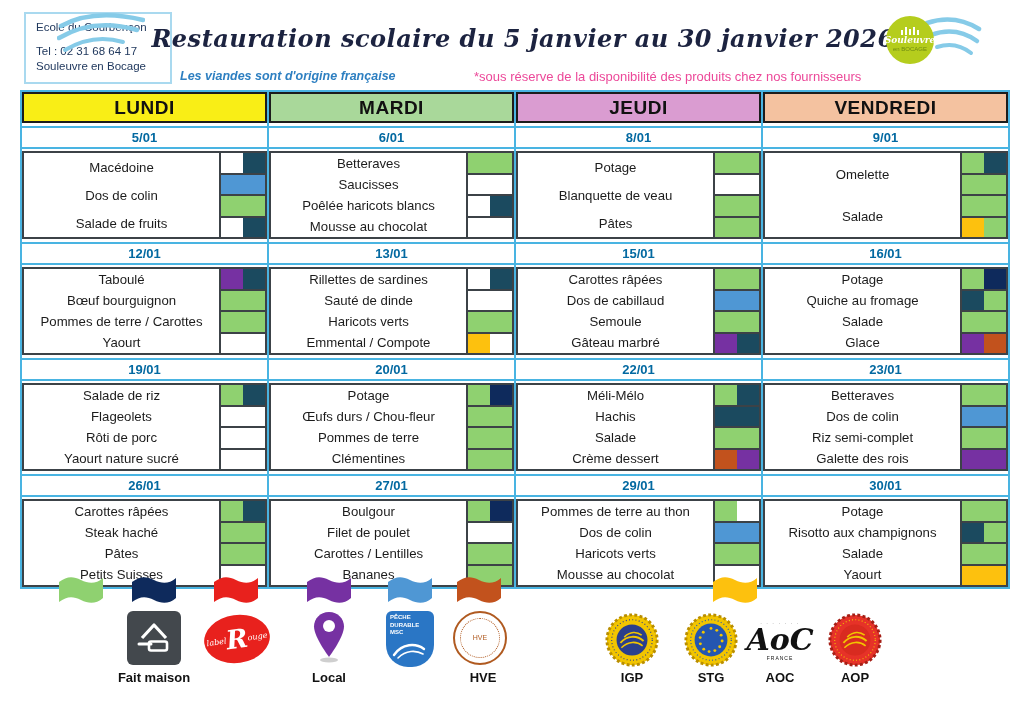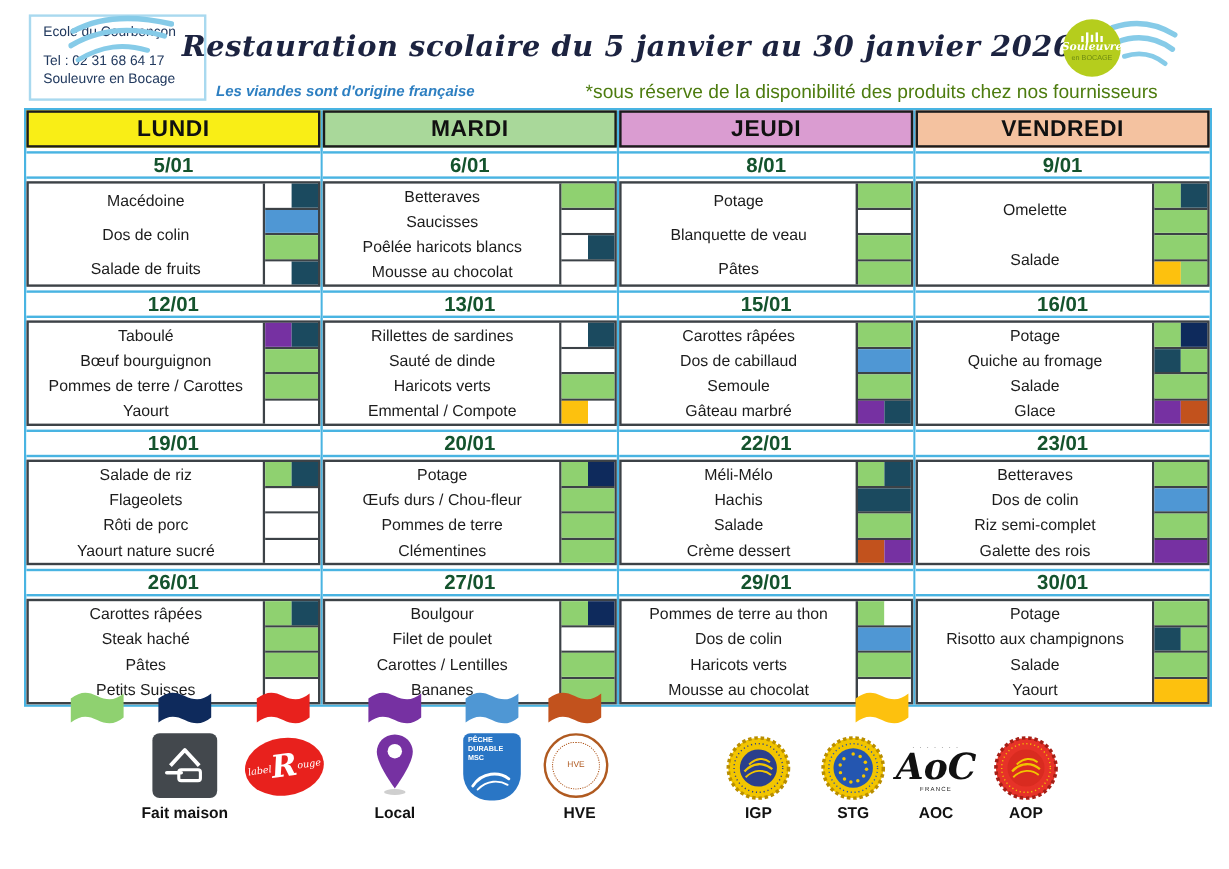--- a/index.html
+++ b/index.html
@@ -30,37 +30,37 @@
   .town-logo .bldg{display:flex;gap:2px;height:8px;align-items:flex-end;margin-bottom:1px;}
   .town-logo .bldg i{display:block;width:2px;background:#ffffff;}
   .town-logo .l1{font-family:"DejaVu Serif",serif;font-style:italic;font-weight:bold;
     color:#ffffff;font-size:9px;line-height:1;}
   .town-logo .l2{color:#6e8a12;font-size:6px;line-height:1.4;}
   .note-left{
     position:absolute;left:180px;top:69px;font-size:12.5px;font-style:italic;
     color:#2d7fc1;font-weight:bold;
   }
   .note-right{
-    position:absolute;left:488px;top:69px;font-size:16px;color:#4d7c0f;
+    position:absolute;left:474px;top:69px;font-size:13px;color:#ec4899;
   }
   
   .menu-table{
     position:absolute;left:20px;top:90px;width:986px;
     display:flex;border:2px solid #49b4e2;background:#ffffff;
   }
   .day-col{flex:1 1 0;display:flex;flex-direction:column;border-right:2px solid #49b4e2;min-width:0;}
   .day-col:last-child{border-right:none;}
   .day-header{
     height:27px;border:2px solid #1c1c1c;display:flex;align-items:center;justify-content:center;
     font-size:19px;font-weight:bold;color:#111111;letter-spacing:.5px;
   }
   .date-row{
     height:19px;margin-top:3px;border-top:2px solid #49b4e2;border-bottom:2px solid #49b4e2;
     display:flex;align-items:center;justify-content:center;
-    font-size:17px;font-weight:bold;color:#14532d;background:#ffffff;text-align:right;
+    font-size:13px;font-weight:bold;color:#0369a1;background:#ffffff;text-align:right;
   }
   .menu-group{
     height:84px;margin-top:2px;border:2px solid #3c4247;display:flex;background:#ffffff;
   }
   .item-names{flex:1 1 auto;display:flex;flex-direction:column;min-width:0;}
   .item-name{
     flex:1 1 0;display:flex;align-items:center;justify-content:center;
     font-size:13.2px;color:#1c1c1c;white-space:nowrap;overflow:hidden;
   }
   .item-flags{width:44px;flex:0 0 44px;border-left:2px solid #3c4247;display:flex;flex-direction:column;}

